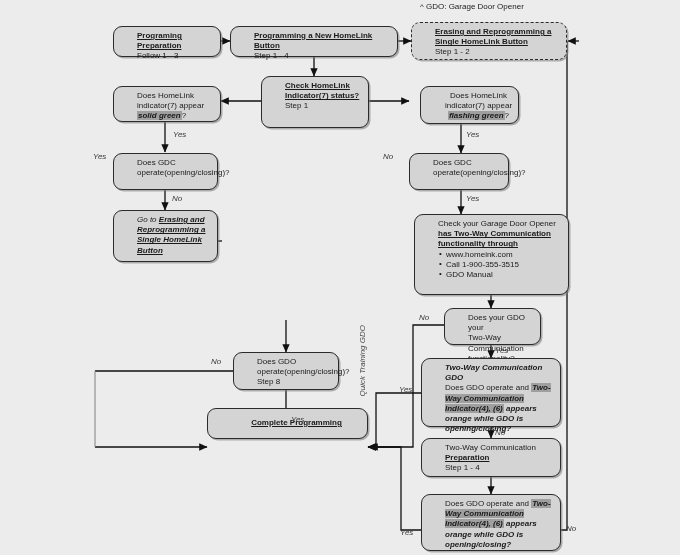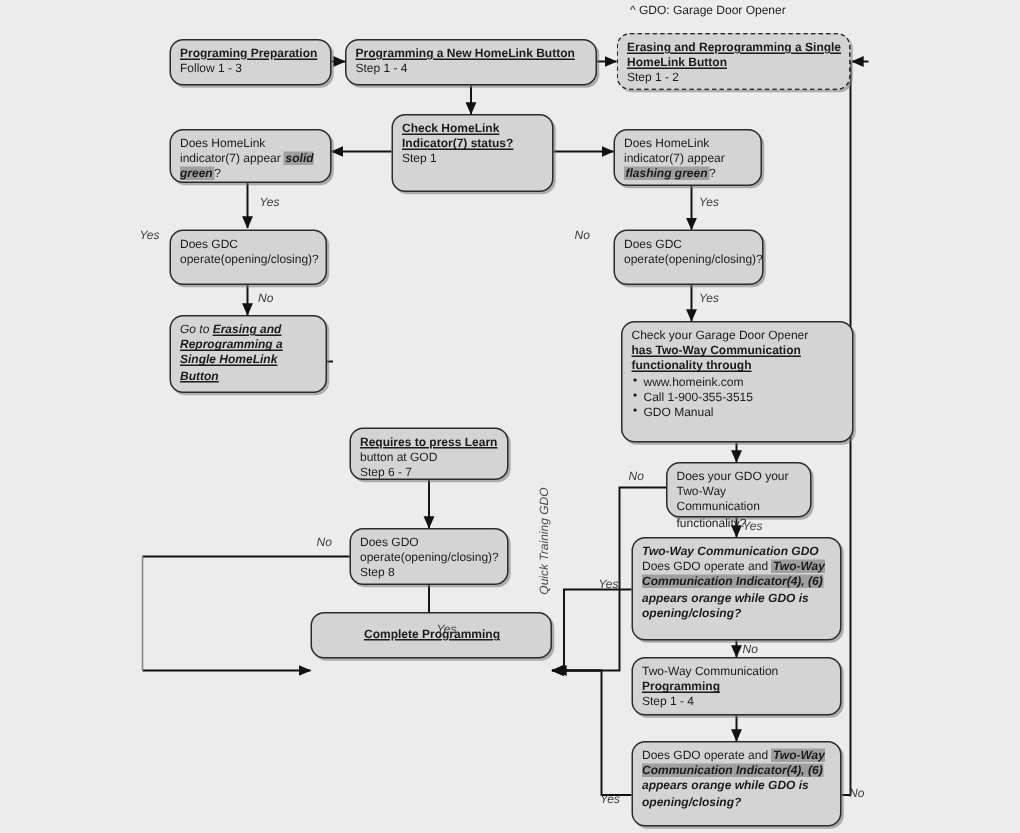--- a/index.html
+++ b/index.html
@@ -14,21 +14,21 @@
   #canvas{position:absolute;left:0;top:0;width:680px;height:555px;}
   .node{
     position:absolute;
     box-sizing:border-box;
     background:#d4d4d4;
     border:1.5px solid #2b2b2b;
     border-radius:9px;
     color:#1a1a1a;
     font-size:8px;
     line-height:10.2px;
-    padding:4px 5px 3px 6px;
+    padding:4px 5px 3px 23px;
     box-shadow:1.5px 1.5px 0 rgba(120,120,120,0.55);
   }
   .node.dashed{border-style:dashed;border-width:1.4px;}
   .node .ttl{font-weight:bold;text-decoration:underline;display:block;}
   .node .ttl-it{font-weight:bold;font-style:italic;display:block;}
   .node .ln{display:block;}
   .hl{background:#9f9f9f;font-style:italic;font-weight:bold;padding:0 1px;}
   .it{font-style:italic;font-weight:bold;}
   .bul{display:block;padding-left:8px;position:relative;}
   .bul:before{content:"\2022";position:absolute;left:1px;top:-1px;}
@@ -133,21 +133,21 @@
 
   <div class="node" style="left:261px;top:76px;width:108px;height:52px;">
     <span class="ttl">Check HomeLink Indicator(7) status?</span>
     <span class="ln">Step 1</span>
   </div>
 
   <div class="node" style="left:113px;top:86px;width:108px;height:36px;">
     <span>Does HomeLink indicator(7) appear </span><span class="hl">solid green</span><span>?</span>
   </div>
 
-  <div class="node" style="left:409px;top:86px;width:99px;height:38px;">
+  <div class="node" style="left:420px;top:86px;width:99px;height:38px;text-align:center;">
     <span>Does HomeLink indicator(7) appear </span><span class="hl">flashing green</span><span>?</span>
   </div>
 
   <div class="node" style="left:113px;top:153px;width:105px;height:37px;">
     <span class="ln">Does GDC</span>
     <span class="ln">operate(opening/closing)?</span>
   </div>
 
   <div class="node" style="left:409px;top:153px;width:100px;height:37px;">
     <span class="ln">Does GDC</span>
@@ -159,25 +159,20 @@
   </div>
 
   <div class="node" style="left:414px;top:214px;width:155px;height:81px;">
     <span class="ln">Check your Garage Door Opener</span>
     <span class="ttl">has Two-Way Communication functionality through</span>
     <span class="bul">www.homeink.com</span>
     <span class="bul">Call 1-900-355-3515</span>
     <span class="bul">GDO Manual</span>
   </div>
 
-  <div class="node" style="left:233px;top:285px;width:106px;height:35px;">
-    <span class="ttl">Requires to press Learn</span>
-    <span class="ln">button at GOD</span>
-    <span class="ln">Step 6 - 7</span>
-  </div>
 
   <div class="node" style="left:233px;top:352px;width:106px;height:38px;">
     <span class="ln">Does GDO</span>
     <span class="ln">operate(opening/closing)?</span>
     <span class="ln">Step 8</span>
   </div>
 
   <div class="node" style="left:207px;top:408px;width:161px;height:31px;text-align:center;padding-top:9px;">
     <span class="ttl">Complete Programming</span>
   </div>
@@ -188,21 +183,21 @@
     <span class="ln">functionality?</span>
   </div>
 
   <div class="node" style="left:421px;top:358px;width:140px;height:69px;">
     <span class="ttl-it">Two-Way Communication GDO</span>
     <span>Does GDO operate and </span><span class="hl">Two-Way Communication Indicator(4), (6)</span><span class="it"> appears orange while GDO is opening/closing?</span>
   </div>
 
   <div class="node" style="left:421px;top:438px;width:140px;height:39px;">
     <span class="ln">Two-Way Communication</span>
-    <span class="ttl">Programming</span>
+    <span class="ttl">Preparation</span>
     <span class="ln">Step 1 - 4</span>
   </div>
 
   <div class="node" style="left:421px;top:494px;width:140px;height:57px;">
     <span>Does GDO operate and </span><span class="hl">Two-Way Communication Indicator(4), (6)</span><span class="it"> appears orange while GDO is opening/closing?</span>
   </div>
 
   <div class="edge-label" style="left:173px;top:130px;">Yes</div>
   <div class="edge-label" style="left:93px;top:152px;">Yes</div>
   <div class="edge-label" style="left:172px;top:194px;">No</div>

